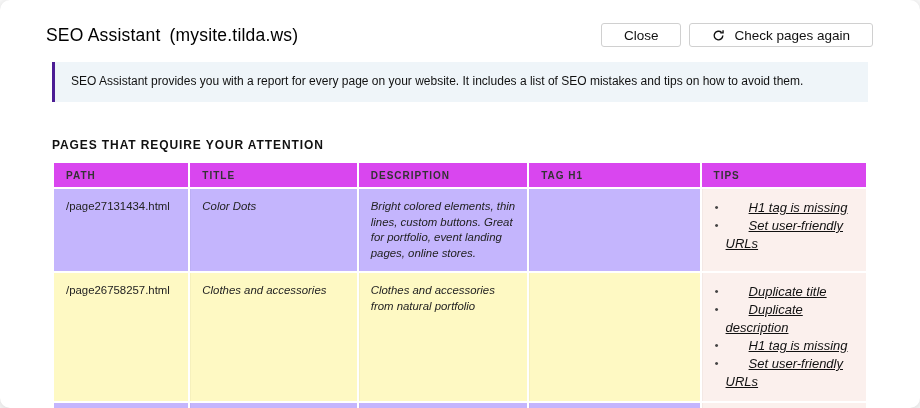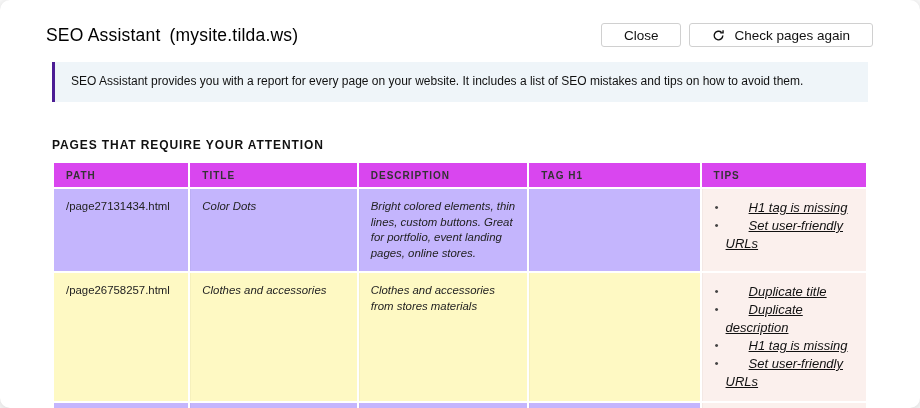--- a/index.html
+++ b/index.html
@@ -129,21 +129,21 @@
         <td class="tips-cell">
           <ul class="tips-list">
             <li><a class="tip-link">H1 tag is missing</a></li>
             <li><a class="tip-link">Set user-friendly URLs</a></li>
           </ul>
         </td>
       </tr>
       <tr class="r2 alt">
         <td>/page26758257.html</td>
         <td>Clothes and accessories</td>
-        <td>Clothes and accessories from stores materials</td>
+        <td>Clothes and accessories from natural portfolio</td>
         <td></td>
         <td class="tips-cell">
           <ul class="tips-list">
             <li><a class="tip-link">Duplicate title</a></li>
             <li><a class="tip-link">Duplicate description</a></li>
             <li><a class="tip-link">H1 tag is missing</a></li>
             <li><a class="tip-link">Set user-friendly URLs</a></li>
           </ul>
         </td>
       </tr>

